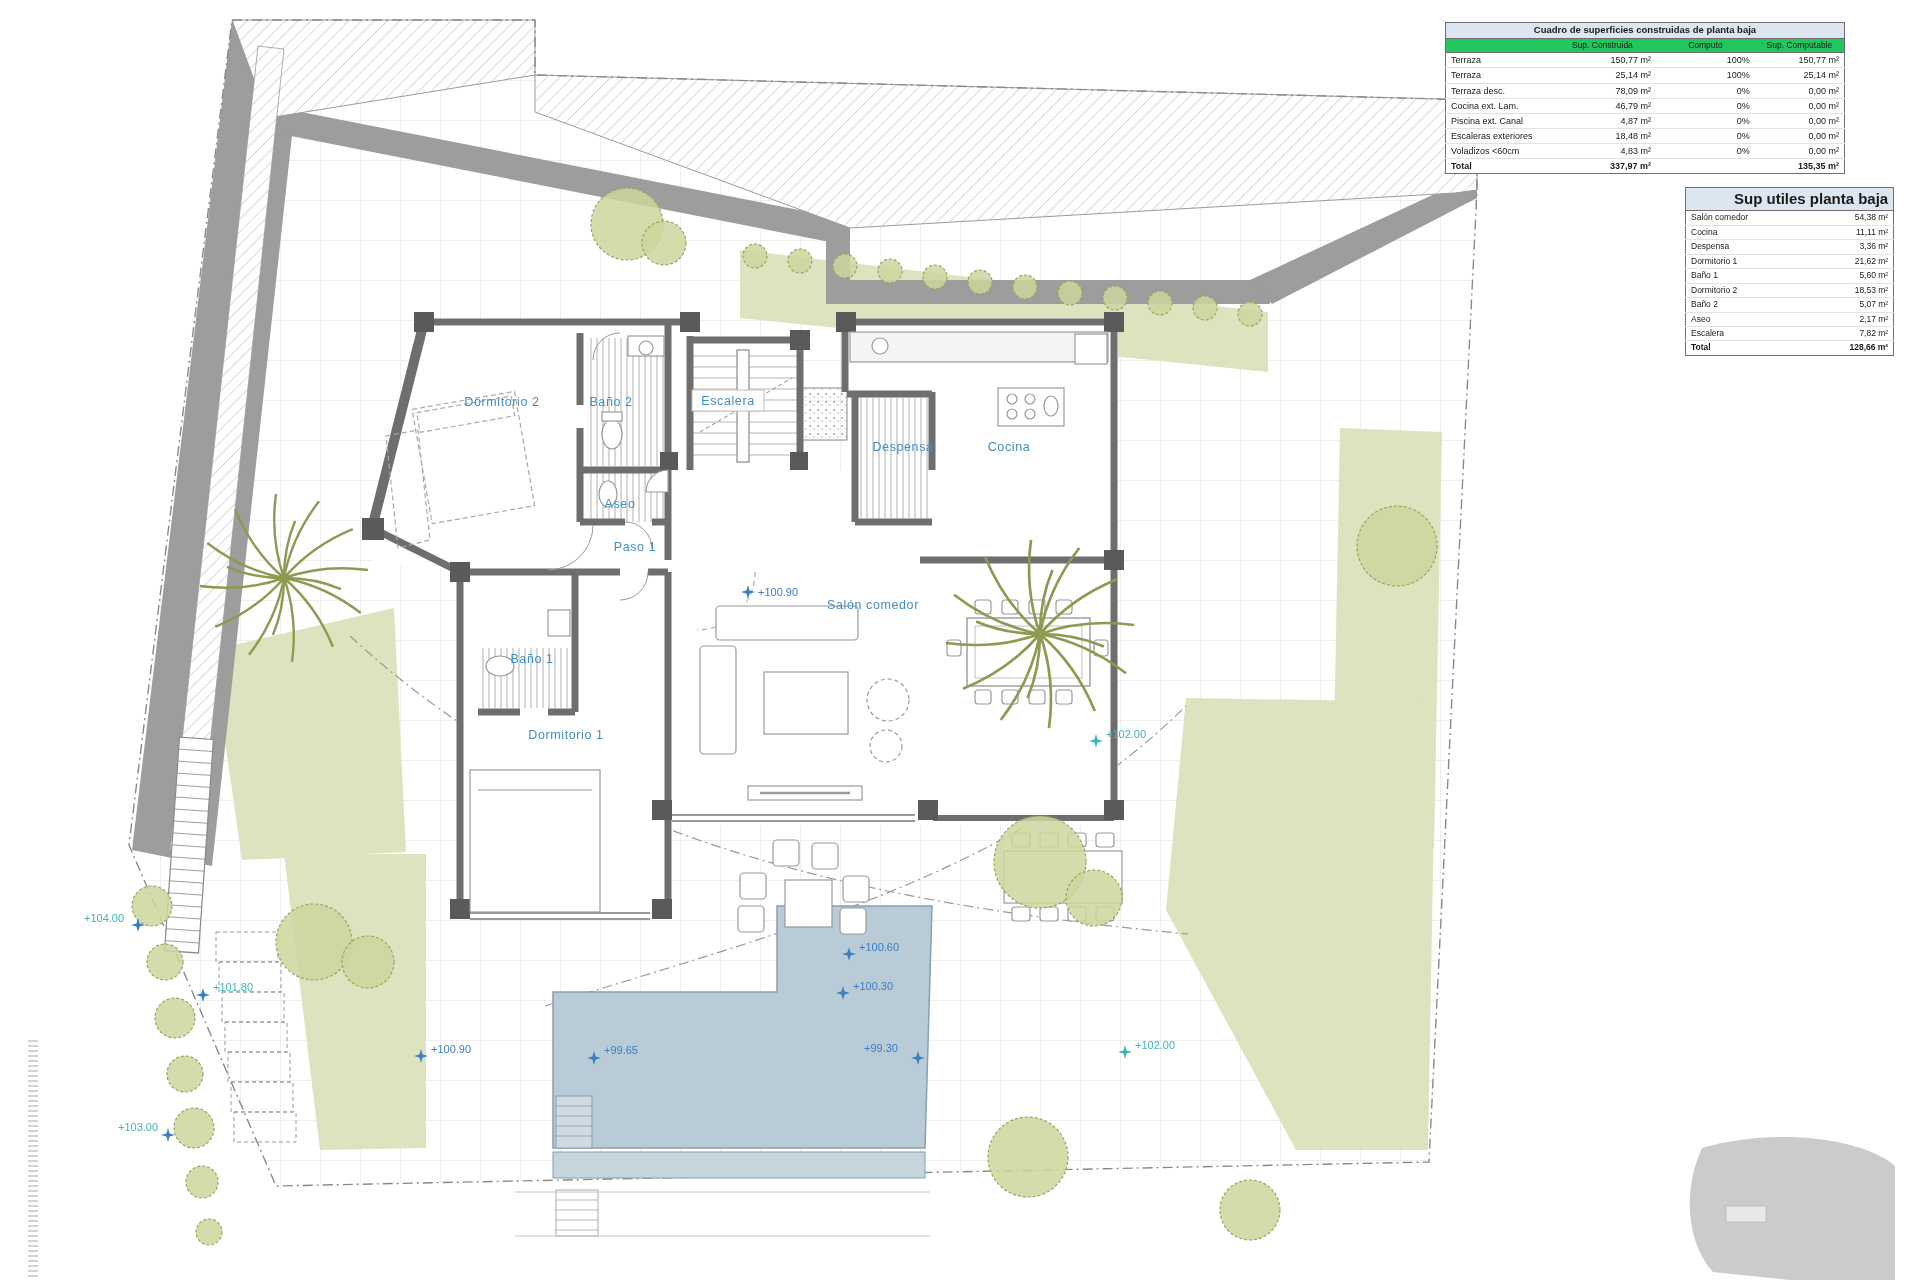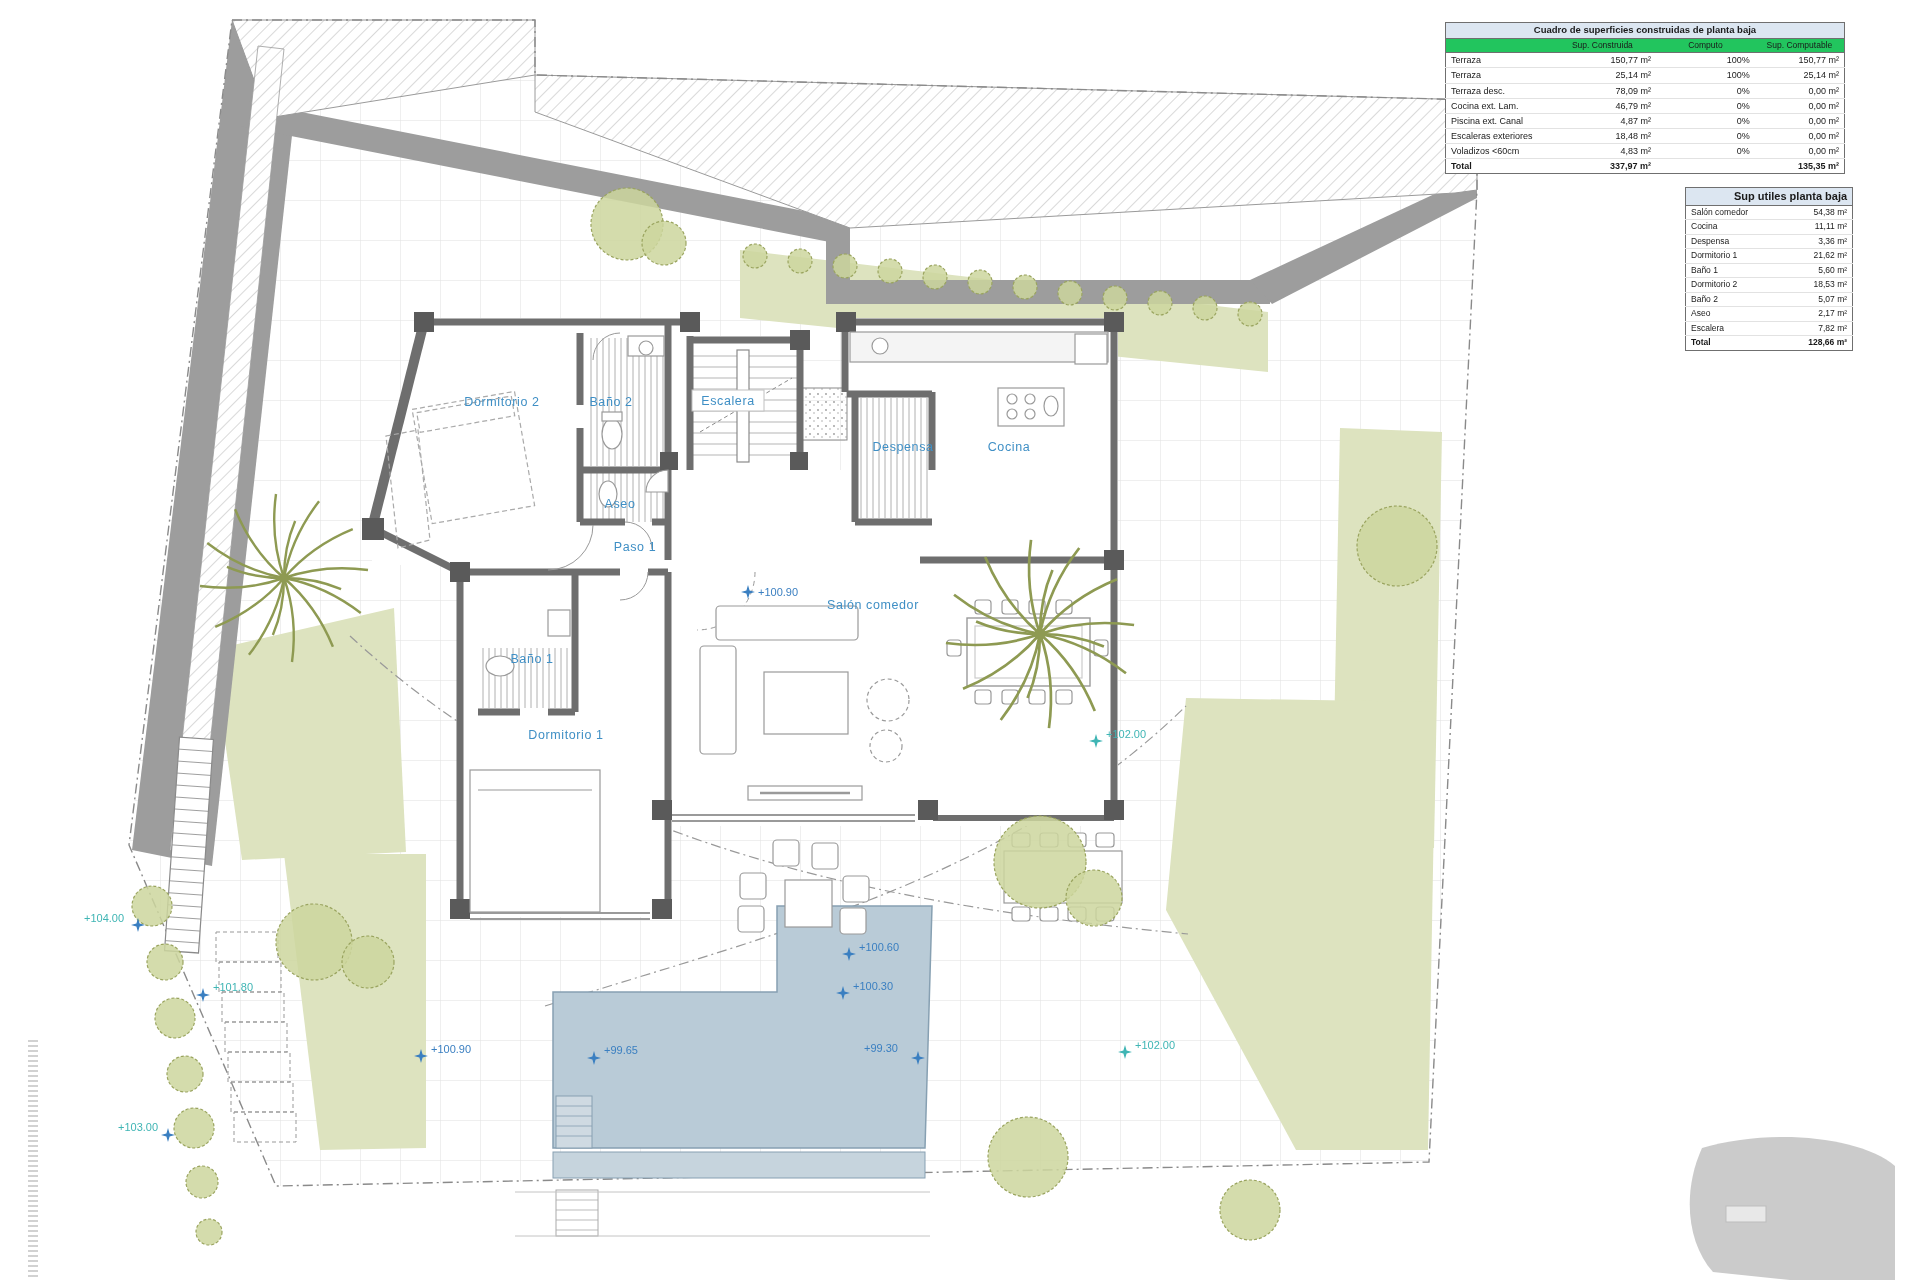--- a/index.html
+++ b/index.html
@@ -7,21 +7,21 @@
           font-family:"Liberation Sans",sans-serif;}
   #plan-svg{position:absolute;left:0;top:0;}
   
   .data-table{position:absolute;border-collapse:collapse;background:#fff;
               font-family:"Liberation Sans",sans-serif;font-size:9px;color:#1a1a1a;}
   .data-table td,.data-table th{padding:1px 5px;line-height:1.35;white-space:nowrap;}
   #table-construidas{left:1445px;top:22px;width:400px;border:1.5px solid #6f6f6f;}
   #table-utiles{left:1685px;top:187px;width:148px;border:1.5px solid #6f6f6f;font-size:8.5px;}
   .tbl-title td{background:#dce6f1;font-weight:bold;text-align:center;font-size:9.5px;
                 border-bottom:1px solid #6f6f6f;}
-  #table-utiles .tbl-title td{font-size:11px;padding-left:48px;}
+  #table-utiles .tbl-title td{font-size:15px;padding-left:48px;}
   .tbl-head td{background:#22c55e;text-align:center;font-size:8.5px;border-bottom:1px solid #6f6f6f;}
   .tbl-row td{border-bottom:1px solid #e2e2e2;}
   .c-label{text-align:left;width:95px;}
   .c-sup{text-align:right;width:105px;}
   .c-comp{text-align:right;width:100px;}
   .c-compu{text-align:right;width:82px;}
   .tbl-total td{border-top:1px solid #ef4444;font-weight:bold;}
   .u-val{text-align:right;}
   
   #fine-print{position:absolute;left:28px;top:1040px;width:10px;height:238px;opacity:.45;

